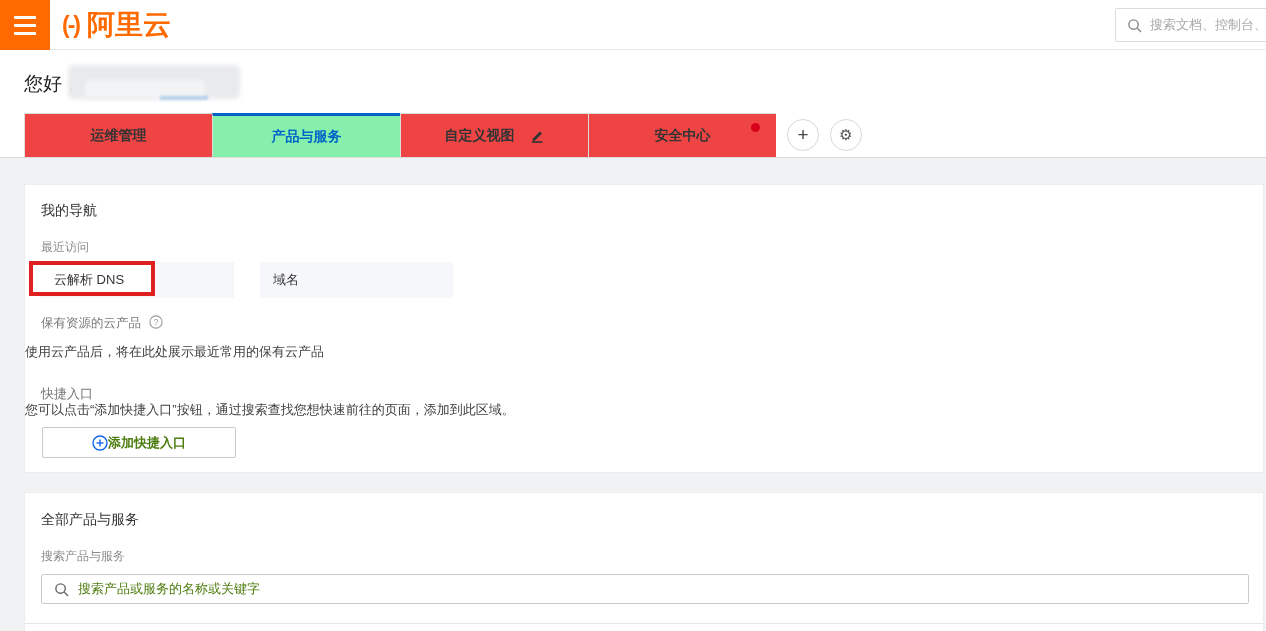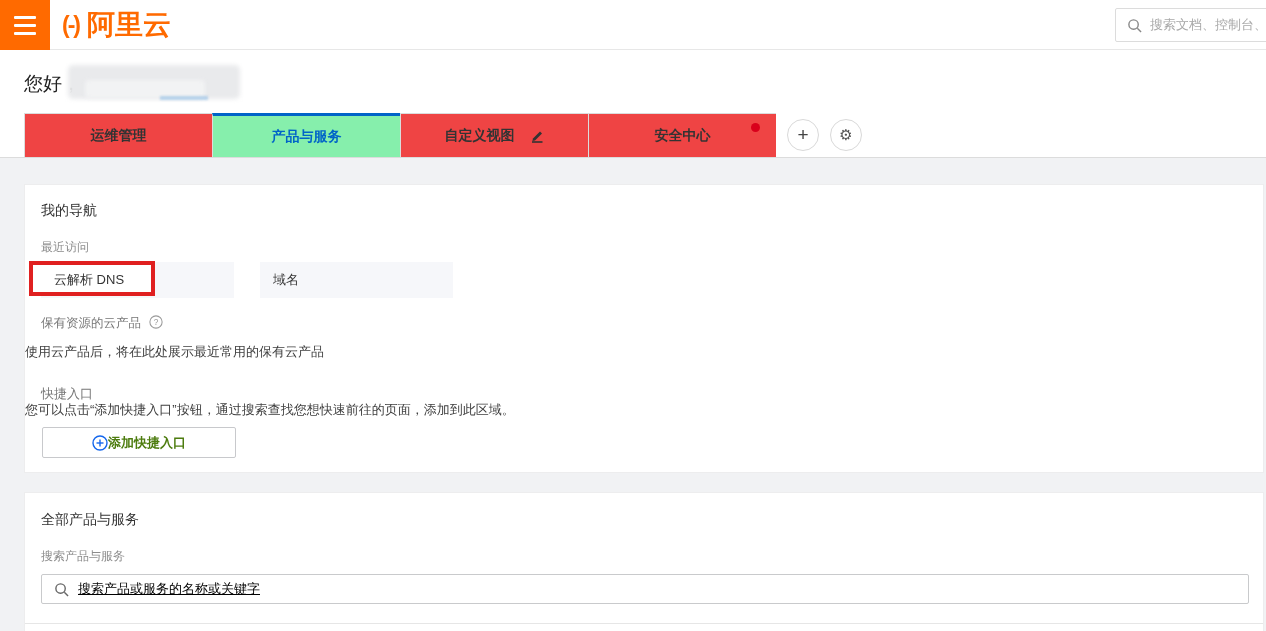--- a/index.html
+++ b/index.html
@@ -62,21 +62,21 @@
     border:4px solid #e02020; background:#fff; z-index:1; pointer-events:none; }
 
   .help-icon { display:inline-block; vertical-align:-2px; margin-left:5px; cursor:pointer; }
 
   #add-shortcut { position:absolute; left:17px; top:242px; width:194px; height:31px; background:#fff;
     border:1px solid #c8c9cc; border-radius:2px; display:flex; align-items:center; justify-content:center;
     gap:0; font-size:13px; font-weight:700; color:#4d7c0f; cursor:pointer; }
 
   #prod-search { position:absolute; left:16px; top:81px; width:1208px; height:30px; background:#fff;
     border:1px solid #c9cacc; border-radius:2px; display:flex; align-items:center; padding-left:12px; }
-  #prod-search .ph { color:#000000; font-size:13px; margin-left:9px;text-decoration:underline; }
+  #prod-search .ph { color:#4d7c0f; font-size:13px; margin-left:9px; }
   #card-all .divider { position:absolute; left:0; right:0; top:130px; border-top:1px solid #e6e6e6; }
 </style>
 </head>
 <body>
 
 <div id="header">
   <div id="menu-btn">
     <span></span>
       <span></span>
       <span></span>

